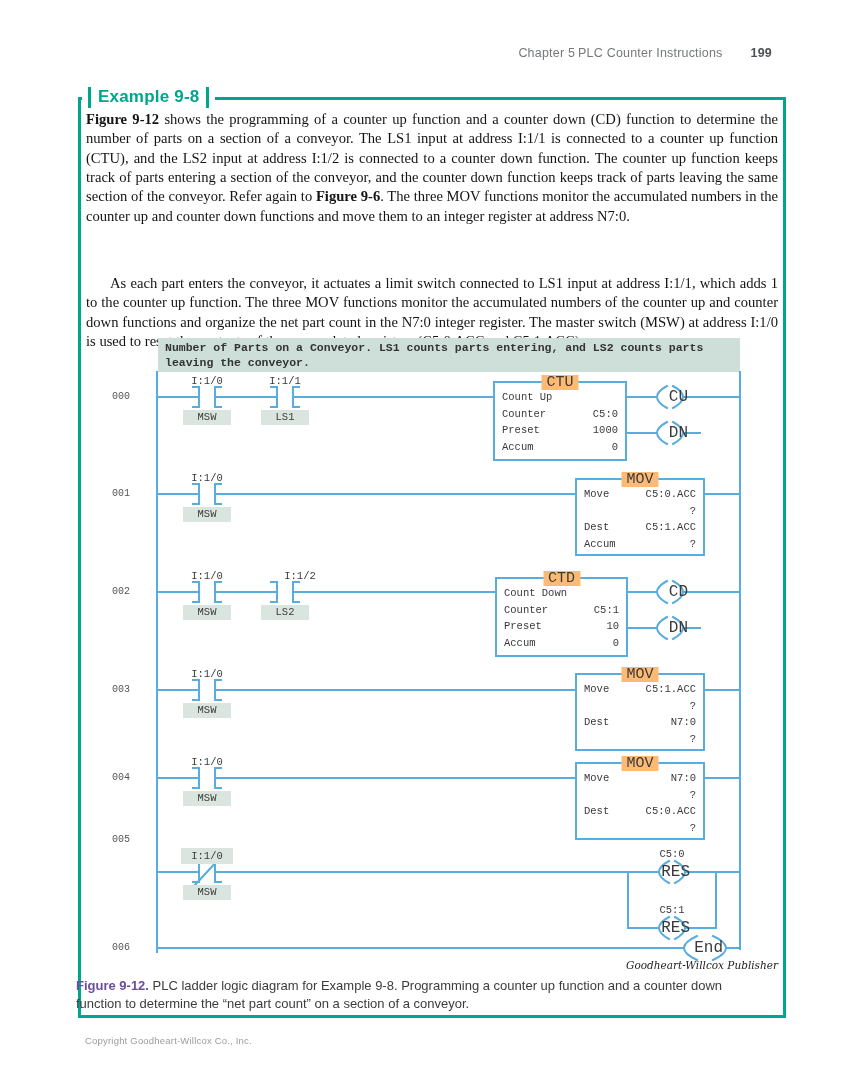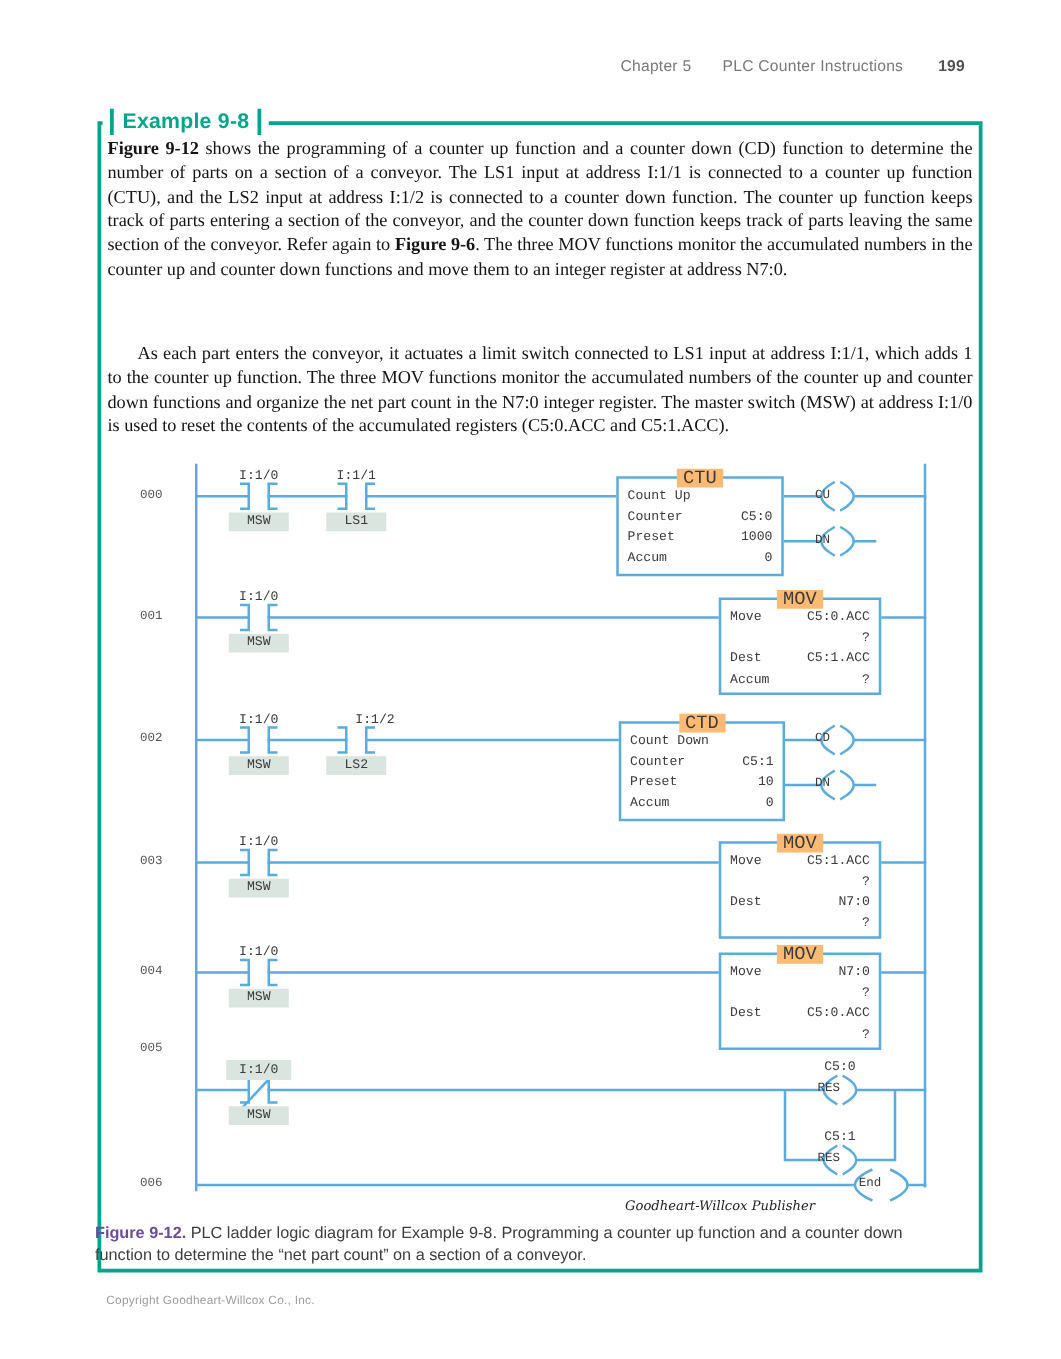--- a/index.html
+++ b/index.html
@@ -3,21 +3,21 @@
 <meta charset="utf-8">
 <style>
   html,body{margin:0;padding:0;background:#fff;}
   .page{position:relative;width:849px;height:1087px;background:#fff;overflow:hidden;
         font-family:"Liberation Sans",sans-serif;}
   .abs{position:absolute;}
 
   
   .page-header{top:46px;right:77px;display:flex;align-items:baseline;
                font-size:12.5px;color:#76787a;letter-spacing:.2px;}
-  .page-header .sect{margin-left:25px;}
+  .page-header .sect{margin-left:3px;}
   .page-header .pnum{margin-left:28px;font-weight:bold;color:#4e5052;}
 
   
   .example-box{left:78px;top:97px;width:708px;height:921px;border:3px solid #00A68C;
                box-sizing:border-box;}
   .example-title{left:82px;top:84px;height:26px;display:flex;align-items:center;
                  background:#fff;padding:0 6px;z-index:2;}
   .example-title .tick{width:3px;height:21px;background:#00A68C;}
   .example-title .t-label{color:#00A68C;font-weight:bold;font-size:17px;margin:0 7px;
                           letter-spacing:.2px;}
@@ -53,27 +53,27 @@
   .fbox{background:#fff;border:2px solid #58ACDE;box-sizing:border-box;}
   .fbox .ftitle{position:absolute;top:-8px;left:50%;transform:translateX(-50%);
                 background:#fdba74;padding:0 5px;font-family:"Liberation Mono",monospace;
                 font-size:15px;color:#3a3a3a;line-height:15px;white-space:nowrap;}
   .fbox .frows{padding:6px 7px 0 7px;}
   .fbox .frow{display:flex;justify-content:space-between;
               font-family:"Liberation Mono",monospace;font-size:10.5px;color:#3a3a3a;
               line-height:16.5px;white-space:nowrap;}
 
   
-  .coil-label{width:36px;text-align:left;font-family:"Liberation Mono",monospace;
-              font-size:10px;color:#3a3a3a;line-height:12px;}
+  .coil-label{width:36px;text-align:right;font-family:"Liberation Mono",monospace;
+              font-size:16px;color:#3a3a3a;line-height:12px;}
   .coil-addr{width:50px;text-align:center;font-family:"Liberation Mono",monospace;
              font-size:10.5px;color:#3a3a3a;line-height:12px;}
 
   
-  .credit{left:500px;top:959px;width:278px;
+  .credit{left:500px;top:959px;width:278px;text-align:right;
           font-family:"DejaVu Serif",serif;font-style:italic;font-size:10.5px;color:#222;}
   .caption{left:76px;top:977px;width:688px;font-size:13px;line-height:17.5px;color:#3c3c3c;}
   .caption .cap-label{color:#6B4C9F;font-weight:bold;}
   .page-footer{left:85px;top:1035px;font-size:9.5px;color:#9a9c9e;letter-spacing:.2px;}
 </style>
 </head>
 <body>
 
 <div class="page">
 
@@ -89,20 +89,22 @@
     <span class="tick"></span>
     <span class="t-label">Example 9-8</span>
     <span class="tick"></span>
   </div>
 
   <div class="abs body-text">
     <p><b>Figure 9-12</b><span> shows the programming of a counter up function and a counter down (CD) function to determine the number of parts on a section of a conveyor. The LS1 input at address I:1/1 is connected to a counter up function (CTU), and the LS2 input at address I:1/2 is connected to a counter down function. The counter up function keeps track of parts entering a section of the conveyor, and the counter down function keeps track of parts leaving the same section of the conveyor. Refer again to </span><b>Figure 9-6</b><span>. The three MOV functions monitor the accumulated numbers in the counter up and counter down functions and move them to an integer register at address N7:0.</span></p>
     <p class="indent">As each part enters the conveyor, it actuates a limit switch connected to LS1 input at address I:1/1, which adds 1 to the counter up function. The three MOV functions monitor the accumulated numbers of the counter up and counter down functions and organize the net part count in the N7:0 integer register. The master switch (MSW) at address I:1/0 is used to reset the contents of the accumulated registers (C5:0.ACC and C5:1.ACC).</p>
   </div>
 
+  <div class="abs comment-bar">Number of Parts on a Conveyor. LS1 counts parts entering, and LS2 counts parts
+leaving the conveyor.</div>
 
   <svg class="abs ladder-svg" viewBox="0 0 849 1087">
     <g stroke="#58ACDE" stroke-width="2" fill="none" stroke-linecap="square">
       <path d="M157 372V952"></path>
       <path d="M740 372V949"></path>
 
       <path d="M157 397H199M215 397H277M293 397H493M627 397H656M684 397H740M627 433H656M684 433H700"></path>
       <path d="M199 387V407M215 387V407M193 387H199M193 407H199M215 387H221M215 407H221"></path>
       <path d="M277 387V407M293 387V407M271 387H277M271 407H277M293 387H299M293 407H299"></path>
       <path d="M667 386Q647 397 667 408M673 386Q693 397 673 408"></path>

